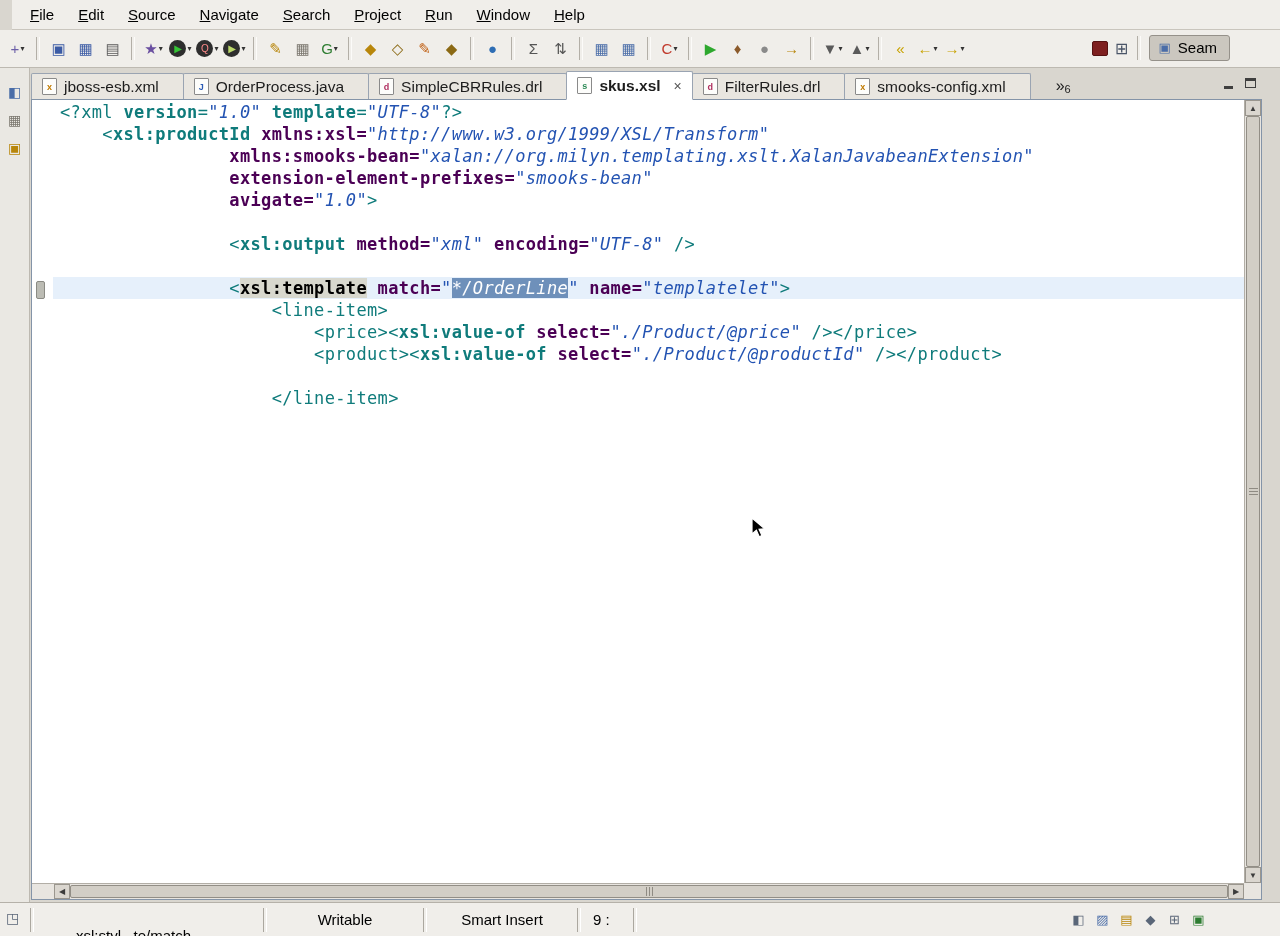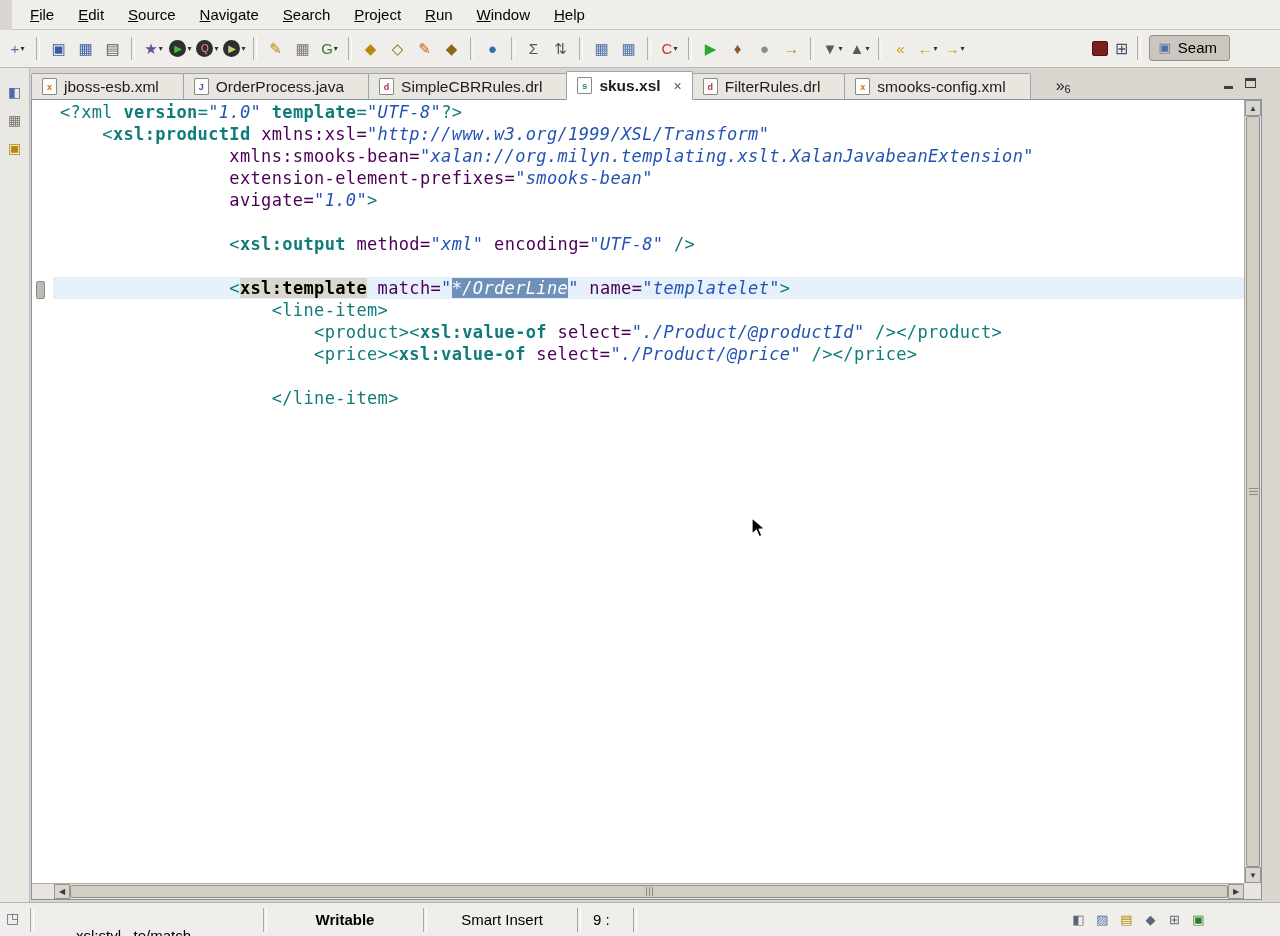--- a/index.html
+++ b/index.html
@@ -63,21 +63,21 @@
   .gutter{position:absolute;left:0;top:0;width:21px;bottom:16px;background:#FFF;}
   .range-marker{position:absolute;left:4px;top:181px;width:7px;height:16px;background:#BCBCB4;
                 border:1px solid #8B8B84;border-radius:2px;}
   .codearea{position:absolute;left:21px;top:0;right:17px;bottom:16px;overflow:hidden;padding-top:1px;
             font-family:"DejaVu Sans Mono",monospace;font-size:17px;line-height:22px;letter-spacing:0.35px;}
   .cl{height:22px;white-space:pre;padding-left:7px;}
   .cl.current{background:#E6F0FB;}
   .tk-p{color:#000;}
   .tk-t{color:#0F7B7B;}
   .tk-tb{color:#0F7B7B;font-weight:bold;}
-  .tk-a{color:#4B0055;font-weight:normal;}
+  .tk-a{color:#4B0055;font-weight:bold;}
   .tk-v{color:#2353B2;font-style:italic;}
   .tk-occ{color:#000000;font-weight:bold;background:#D8D8CE;}
   .tk-sel{color:#FFF;font-style:italic;background:#6E90BA;}
 
   
   .vscroll{position:absolute;right:0;top:0;width:17px;bottom:16px;background:#E8E5E0;border-left:1px solid #B2AEA6;box-sizing:border-box;}
   .hscroll{position:absolute;left:22px;right:17px;bottom:0;height:16px;background:#E8E5E0;border-top:1px solid #B2AEA6;box-sizing:border-box;}
   .sb-btn{position:absolute;display:flex;align-items:center;justify-content:center;font-size:8px;color:#3C3C3C;
           background:#DAD6CF;border:1px solid #9A968E;box-sizing:border-box;}
   .vscroll .sb-btn{left:0;width:16px;height:16px;}
@@ -310,22 +310,22 @@
         <div class="cl"><span class="tk-t">&lt;?xml </span><span class="tk-tb">version</span><span class="tk-t">=</span><span class="tk-v">"1.0"</span><span class="tk-t"> </span><span class="tk-tb">template</span><span class="tk-t">=</span><span class="tk-v">"UTF-8"</span><span class="tk-t">?&gt;</span></div>
         <div class="cl"><span class="tk-p">    </span><span class="tk-t">&lt;</span><span class="tk-tb">xsl:productId</span><span class="tk-p"> </span><span class="tk-a">xmlns:xsl=</span><span class="tk-v">"http://www.w3.org/1999/XSL/Transform"</span></div>
         <div class="cl"><span class="tk-p">                </span><span class="tk-a">xmlns:smooks-bean=</span><span class="tk-v">"xalan://org.milyn.templating.xslt.XalanJavabeanExtension"</span></div>
         <div class="cl"><span class="tk-p">                </span><span class="tk-a">extension-element-prefixes=</span><span class="tk-v">"smooks-bean"</span></div>
         <div class="cl"><span class="tk-p">                </span><span class="tk-a">avigate=</span><span class="tk-v">"1.0"</span><span class="tk-t">&gt;</span></div>
         <div class="cl"></div>
         <div class="cl"><span class="tk-p">                </span><span class="tk-t">&lt;</span><span class="tk-tb">xsl:output</span><span class="tk-p"> </span><span class="tk-a">method=</span><span class="tk-v">"xml"</span><span class="tk-p"> </span><span class="tk-a">encoding=</span><span class="tk-v">"UTF-8"</span><span class="tk-t"> /&gt;</span></div>
         <div class="cl"></div>
         <div class="cl current"><span class="tk-p">                </span><span class="tk-t">&lt;</span><span class="tk-occ">xsl:template</span><span class="tk-p"> </span><span class="tk-a">match=</span><span class="tk-v">"</span><span class="tk-sel">*/OrderLine</span><span class="tk-v">"</span><span class="tk-p"> </span><span class="tk-a">name=</span><span class="tk-v">"templatelet"</span><span class="tk-t">&gt;</span></div>
         <div class="cl"><span class="tk-p">                    </span><span class="tk-t">&lt;line-item&gt;</span></div>
+        <div class="cl"><span class="tk-p">                        </span><span class="tk-t">&lt;price&gt;&lt;</span><span class="tk-tb">xsl:value-of</span><span class="tk-p"> </span><span class="tk-a">select=</span><span class="tk-v">"./Product/@price"</span><span class="tk-t"> /&gt;&lt;/price&gt;</span></div>
         <div class="cl"><span class="tk-p">                        </span><span class="tk-t">&lt;product&gt;&lt;</span><span class="tk-tb">xsl:value-of</span><span class="tk-p"> </span><span class="tk-a">select=</span><span class="tk-v">"./Product/@productId"</span><span class="tk-t"> /&gt;&lt;/product&gt;</span></div>
-        <div class="cl"><span class="tk-p">                        </span><span class="tk-t">&lt;price&gt;&lt;</span><span class="tk-tb">xsl:value-of</span><span class="tk-p"> </span><span class="tk-a">select=</span><span class="tk-v">"./Product/@price"</span><span class="tk-t"> /&gt;&lt;/price&gt;</span></div>
         <div class="cl"></div>
         <div class="cl"><span class="tk-p">                    </span><span class="tk-t">&lt;/line-item&gt;</span></div>
       </div>
 
     <div class="vscroll">
       <div class="sb-btn up">▲</div>
       <div class="vthumb">
           <div class="grip-h"></div>
         </div>
       <div class="sb-btn down">▼</div>
@@ -340,21 +340,21 @@
     </div>
     <div class="sb-corner"></div>
   </div>
 
   <div class="statusbar">
     <div class="sb-left-icon">◳</div>
     <div id="status-fields" class="status-fields">
         <div class="ssep"></div>
         <div class="sfield left" style="width: 229px;">xsl:styl...te/match</div>
         <div class="ssep"></div>
-        <div class="sfield" style="width: 156px; font-weight: bold;">Writable</div>
+        <div class="sfield" style="width: 156px;">Writable</div>
         <div class="ssep"></div>
         <div class="sfield" style="width: 150px;">Smart Insert</div>
         <div class="ssep"></div>
         <div class="sfield leftsm" style="width: 52px;">9 :</div>
         <div class="ssep"></div>
       </div>
     <div id="status-icons" class="sb-icons">
         <div class="sb-ic" style="color: rgb(90, 102, 120);">◧</div>
         <div class="sb-ic" style="color: rgb(74, 109, 168);">▨</div>
         <div class="sb-ic" style="color: rgb(184, 134, 11);">▤</div>

